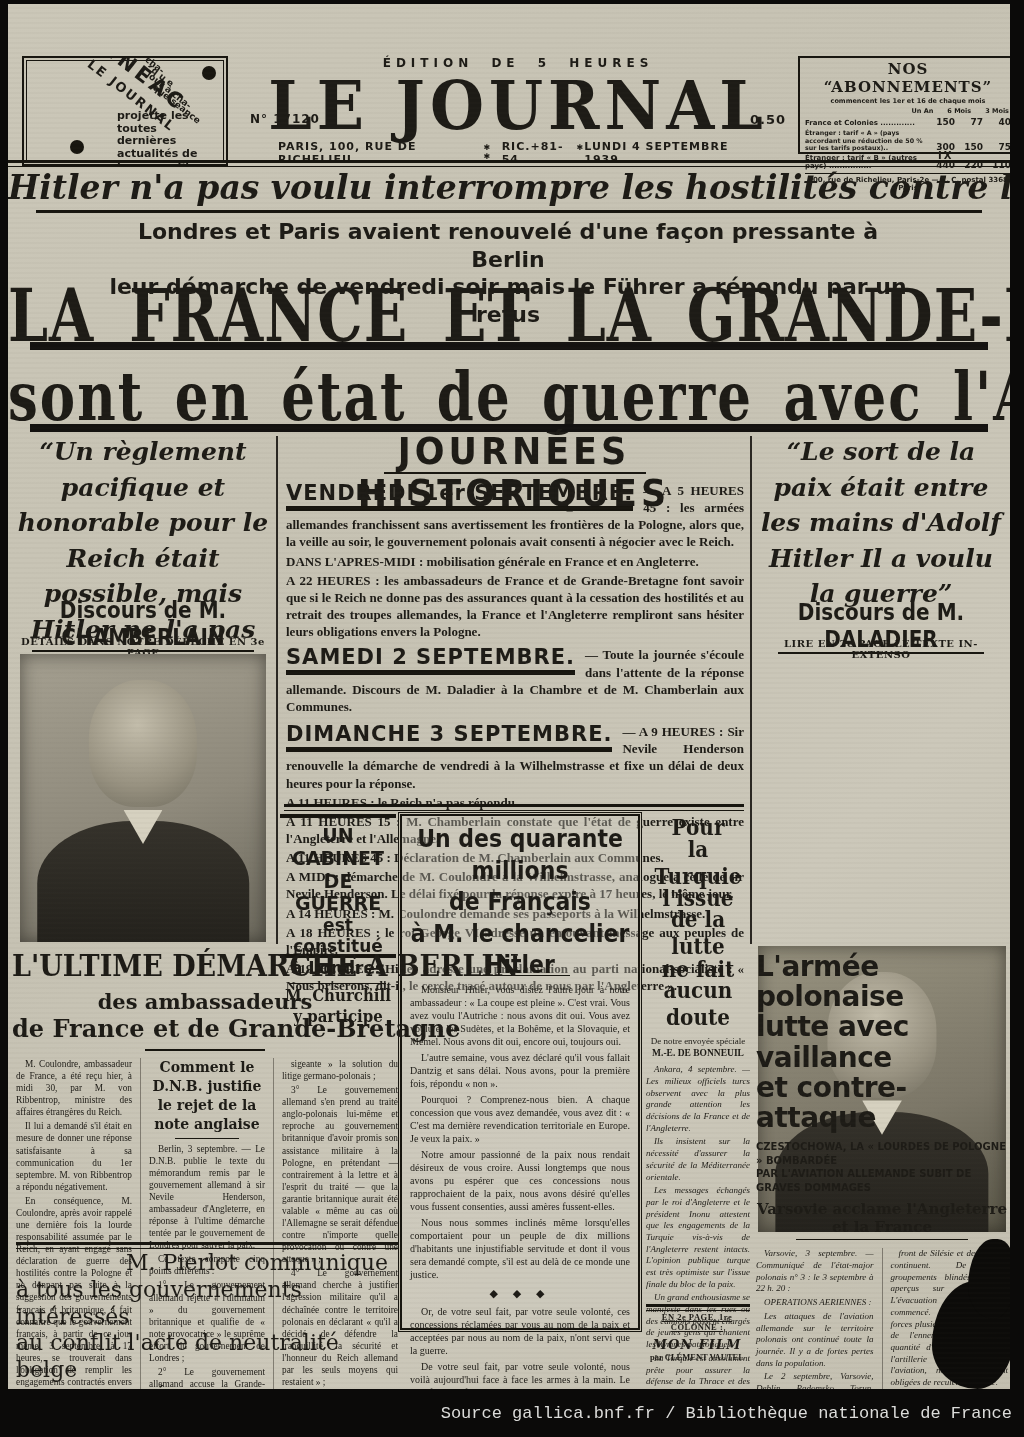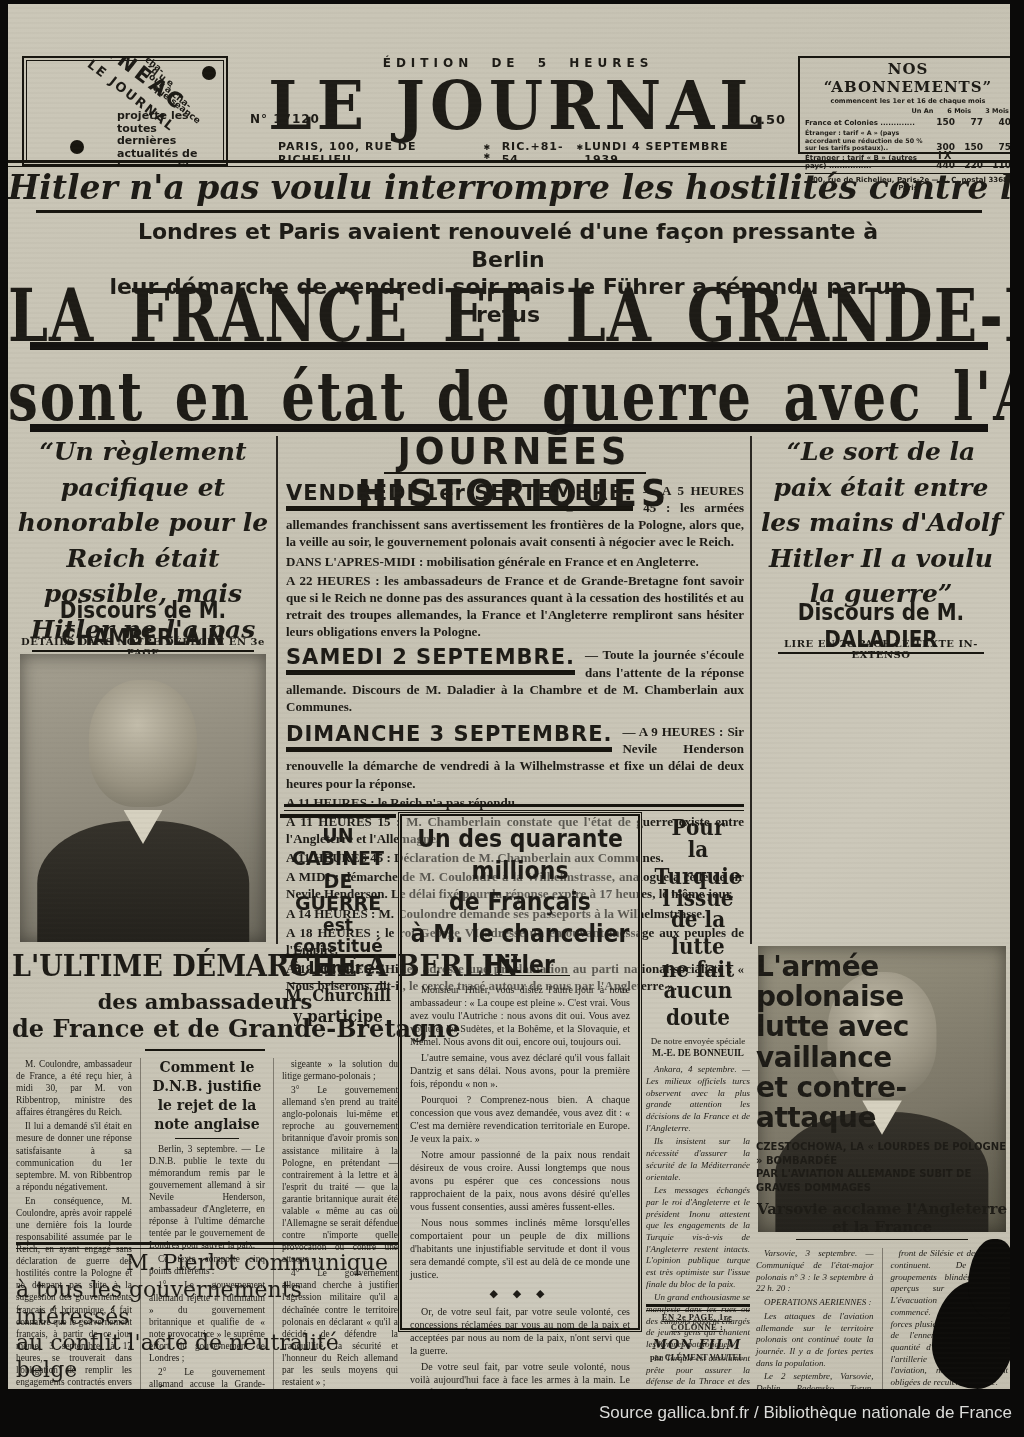--- a/index.html
+++ b/index.html
@@ -90,21 +90,21 @@
             transform:scaleY(1.1);display:inline-block;border-bottom:2px solid #17150f;padding-bottom:2px;}
   .ap-title{font-family:"DejaVu Sans",sans-serif;font-weight:bold;font-size:28px;line-height:1.08;letter-spacing:-.5px;}
   .ap-sub1{font-family:"DejaVu Sans",sans-serif;font-weight:bold;font-size:10px;line-height:1.35;}
   .ap-sub2{font-family:"DejaVu Serif",serif;font-weight:bold;font-size:15px;}
   .monfilm-k{font-size:8.5px;font-weight:bold;letter-spacing:.5px;text-decoration:underline;}
   .monfilm-t{font-family:"DejaVu Serif",serif;font-weight:bold;font-style:italic;font-size:13px;letter-spacing:1px;}
   .monfilm-b{font-size:8.5px;font-weight:bold;}
   .blotch{position:absolute;background:#0c0b09;border-radius:52% 38% 46% 54%/60% 42% 58% 40%;}
   .footer-bar{position:absolute;left:0;bottom:0;width:1024px;height:48px;background:#0b0a09;
               display:flex;align-items:center;justify-content:flex-end;padding-right:12px;box-sizing:border-box;}
-  .footer-bar span{color:#dcdcda;font-family:Liberation Sans, sans-serif;font-size:17px;}
+  .footer-bar span{color:#dcdcda;font-family:Liberation Mono, monospace;font-size:17px;}
 </style>
 </head>
 <body>
 
 <div class="canvas">
   <div class="sheet">
 
     <div class="abs cineac" style="left:14px;top:52px;width:202px;height:106px;">
       <span class="dot" style="right:10px;top:8px;"></span>
       <span class="dot" style="left:46px;bottom:10px;"></span>

